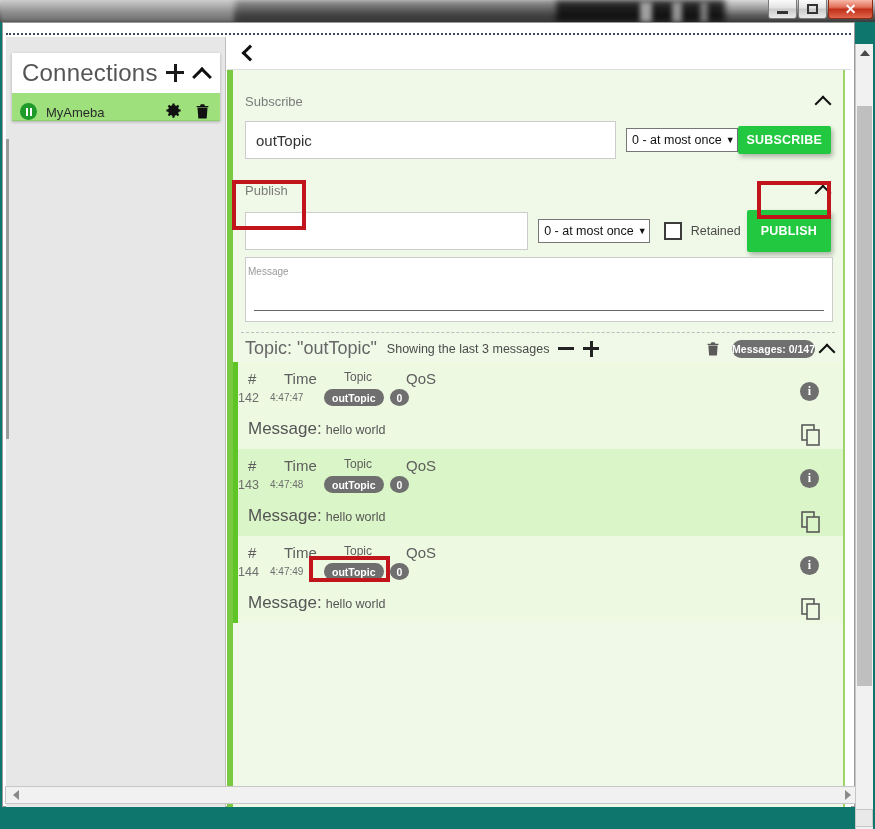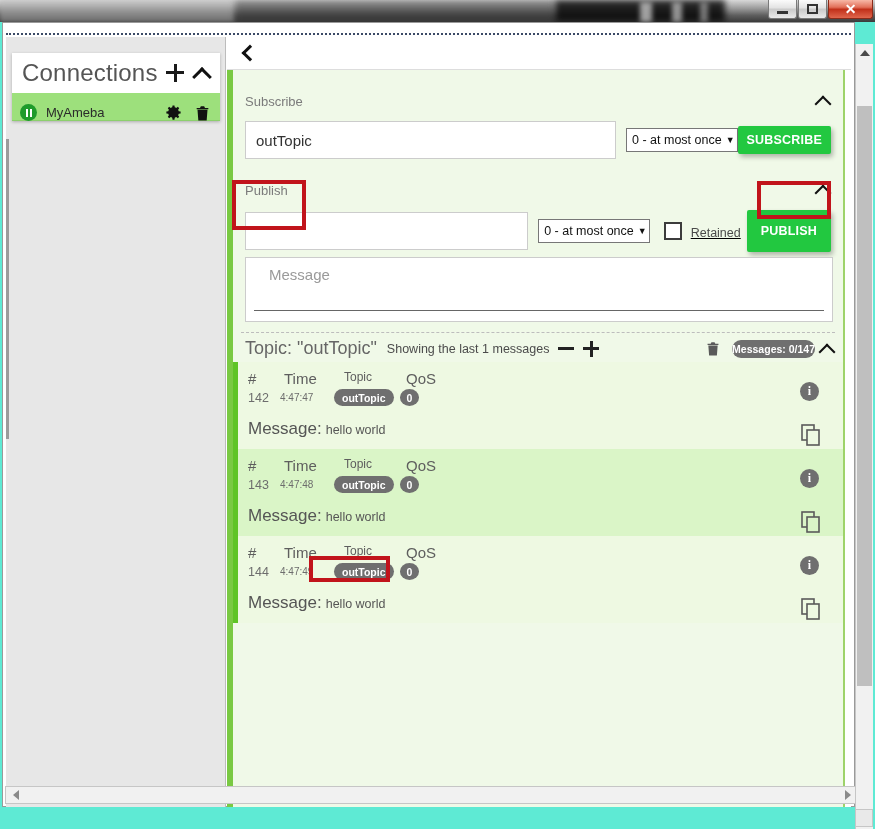--- a/index.html
+++ b/index.html
@@ -42,21 +42,21 @@
     width: 45px;
     background: linear-gradient(180deg,#f7b8a7 0%,#e2705a 40%,#c1301a 52%,#e0664c 100%);
     border-color:#8c2a18; color:#fff; font-weight:bold; font-size:14px;
   }
   .glyph-min { display:block; width:11px; height:3px; background:#333; margin-top:7px; }
   .glyph-max { display:block; width:11px; height:10px; border:2px solid #333; }
 
   
   .app-frame {
     position:absolute; left:0px; top:22px; width:875px; height:807px;
-    background:#5eead4;
+    background:#0f766e;
   }
   .content-outline {
     position:absolute; left:2px; top:0px; width:853px; height:785px;
     border:1px solid #9a9a9a; background:#ffffff;
   }
   .dotted-top {
     position:absolute; left:3px; top:10px; width:845px; height:0;
     border-top: 2px dotted #3b4a66;
   }
 
@@ -83,21 +83,21 @@
   .plus-ico { width:22px; height:22px; position:relative; }
   .plus-ico::before, .plus-ico::after { content:""; position:absolute; background:#1a1a1a; }
   .plus-ico::before { left:10px; top:2px; width:3px; height:18px; }
   .plus-ico::after  { top:9px; left:2px; height:3px; width:18px; }
   .chev-up { width:20px; height:20px; position:relative; margin-left:6px; }
   .chev-up::before {
     content:""; position:absolute; left:3px; top:7px; width:11px; height:11px;
     border-left:3px solid #111; border-top:3px solid #111; transform: rotate(45deg);
   }
   .conn-item {
-    height:28px; background:#9de07c; display:flex; align-items:center; padding:12px 10px 0 8px;
+    height:28px; background:#9de07c; display:flex; align-items:flex-end; padding:12px 10px 0 8px;
     border-bottom:1px solid #8ccf6d; cursor:pointer;
   }
   .conn-dot {
     width:17px; height:17px; border-radius:50%; background:#1f9b2c;
     display:flex; align-items:center; justify-content:center; margin-right:9px; flex:0 0 auto;
   }
   .pause-bars { display:flex; gap:2px; }
   .pause-bars i { display:block; width:2px; height:8px; background:#fff; }
   .conn-name { font-size:13px; color:#2b2b2b; flex:1; }
   .gear-ico { width:19px; height:19px; margin-right:12px; }
@@ -160,29 +160,29 @@
     box-shadow: 2px 3px 5px rgba(0,0,0,.28);
     font-family:"Liberation Sans", sans-serif;
   }
   .btn-subscribe { height:28px; padding:0 9px; }
   .btn-publish { height:42px; padding:0 14px; margin-left:6px; }
 
   .annot-red {
     position:absolute; border:4px solid #c1141b; pointer-events:none; z-index:40;
   }
 
-  .retained-wrap { display:flex; align-items:flex-end; margin-left:14px;text-decoration:underline; }
+  .retained-wrap { display:flex; align-items:center; margin-left:14px; }
   .chk-box { width:18px; height:18px; border:2px solid #3c3c3c; background:#fff; cursor:pointer; }
   .retained-lbl { font-size:12.5px; color:#4a4a4a; margin-left:9px; }
 
   .msg-area {
     margin:5px 12px 0 12px; width:588px; height:65px; background:#fff; border:1px solid #ccc;
     position:relative;
   }
-  .msg-ph { position:absolute; left:23px; top:8px; font-size:15px; color:#9a9a9a; }
+  .msg-ph { position:absolute; left:2px; top:8px; font-size:10px; color:#9a9a9a; }
   .msg-underline { position:absolute; left:8px; right:8px; bottom:10px; border-bottom:1px solid #666; }
 
   .subs-title { font-size:17px; color:#7d7d7d; padding:22px 0 0 12px; }
   .dash-div { margin:10px 8px 0 8px; border-top:1px dashed #bdbdbd; }
 
   .topic-bar { display:flex; align-items:center; padding:5px 8px 3px 12px; }
   .topic-label { font-size:18px; color:#666; }
   .showing-txt { font-size:12.5px; color:#4b4b4b; margin-left:10px; }
   .minus-ico { width:16px; height:3px; background:#222; margin-left:9px; cursor:pointer; }
   .plus-small { width:16px; height:16px; position:relative; margin-left:9px; cursor:pointer; }
@@ -197,21 +197,21 @@
   .trash-sm { width:14px; height:17px; margin-left:4px; cursor:pointer; }
 
   .msg-row { position:relative; padding:8px 0 10px 0; border-left:5px solid #5fc426; }
   .msg-row.alt { background:#daf5c7; }
   .msg-row.norm { background:#eef9e2; }
   .hdr-line { display:flex; padding-left:10px; gap:14px; }
   .hdr-hash { font-size:15px; color:#5e5e5e; width:22px; }
   .hdr-time { font-size:15px; color:#5e5e5e; width:46px; }
   .hdr-topic { font-size:12px; color:#5e5e5e; width:48px; }
   .hdr-qos  { font-size:15px; color:#5e5e5e; }
-  .val-line { display:flex; align-items:center; padding-left:10px; gap:6px; margin-top:2px; }
+  .val-line { display:flex; align-items:center; gap:6px; margin-top:2px; }
   .v-num { font-size:12.5px; color:#6d6d6d; width:26px; }
   .v-time { font-size:10px; color:#6d6d6d; width:48px; }
   .pill {
     background:#6f6f6f; color:#fff; font-size:10.5px; font-weight:bold;
     border-radius:9px; padding:2.5px 8px;
   }
   .pill.qos { padding:2.5px 7px; border-radius:50%; }
   .msg-line { display:flex; align-items:baseline; padding-left:10px; margin-top:13px; }
   .msg-lbl { font-size:17px; color:#555; }
   .msg-val { font-size:12.5px; color:#555; margin-left:4px; }
@@ -349,21 +349,21 @@
           </div>
           <div class="msg-area">
             <span class="msg-ph">Message</span>
             <span class="msg-underline"></span>
           </div>
 
           <div class="dash-div"></div>
 
           <div class="topic-bar">
             <span class="topic-label">Topic: "outTopic"</span>
-            <span class="showing-txt">Showing the last 1 messages</span>
+            <span class="showing-txt">Showing the last 3 messages</span>
             <span class="minus-ico"></span>
             <span class="plus-small"></span>
             <span class="spacer"></span>
             <span class="trash-sm">
               <svg viewBox="0 0 18 20" width="14" height="17">
                 <path fill="#5a5a5a" d="M3 6h12l-1 13H4L3 6zm4-4h4l1 2h4v1.6H2V4h4l1-2z"></path>
               </svg>
             </span>
             <span class="badge-msgs">Messages: 0/147</span>
             <span class="sect-chev"></span>

